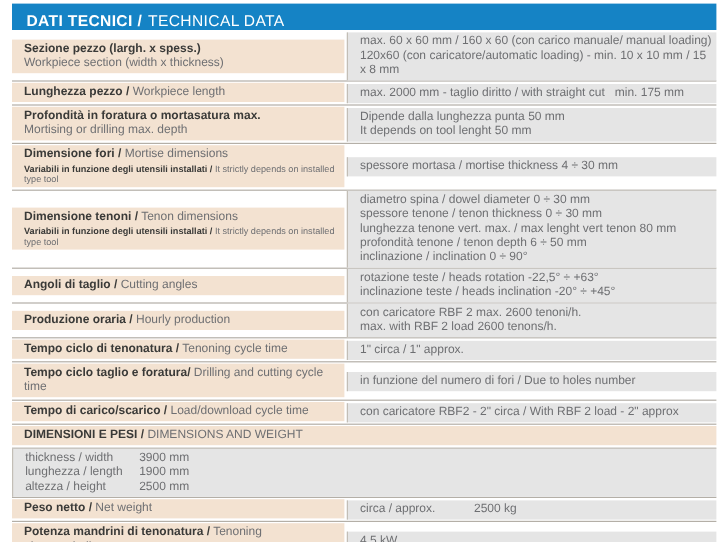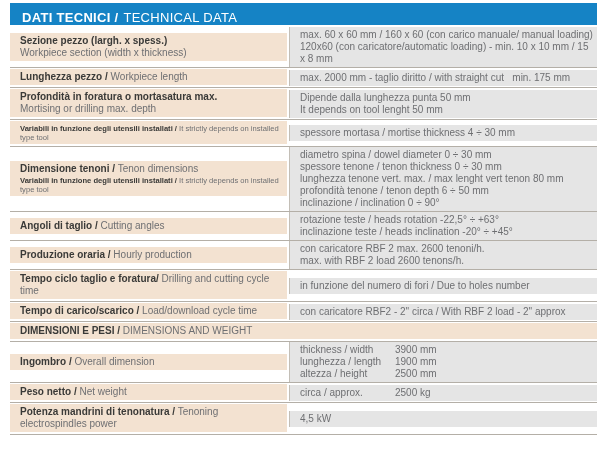--- a/index.html
+++ b/index.html
@@ -96,20 +96,23 @@
 
     </div>
     <div class="cell right">
           <div class="val-line">Dipende dalla lunghezza punta 50 mm</div>
           <div class="val-line">It depends on tool lenght 50 mm</div>
         </div>
   </div>
 
   <div class="row">
     <div class="cell left">
+      <div class="lbl">
+        <span class="it">Dimensione fori /</span> <span class="en">Mortise dimensions</span>
+      </div>
       <div class="note">
         <span class="note-it">Variabili in funzione degli utensili installati /</span> <span class="note-en">It strictly depends on installed type tool</span>
       </div>
     </div>
     <div class="cell right">
           <div class="val-line">spessore mortasa / mortise thickness 4 ÷ 30 mm</div>
         </div>
   </div>
 
   <div class="row">
@@ -149,20 +152,31 @@
         <span class="it">Produzione oraria /</span> <span class="en">Hourly production</span>
       </div>
 
     </div>
     <div class="cell right">
           <div class="val-line">con caricatore RBF 2 max. 2600 tenoni/h.</div>
           <div class="val-line">max. with RBF 2 load 2600 tenons/h.</div>
         </div>
   </div>
 
+  <div class="row">
+    <div class="cell left">
+      <div class="lbl">
+        <span class="it">Tempo ciclo di tenonatura /</span> <span class="en">Tenoning cycle time</span>
+      </div>
+
+    </div>
+    <div class="cell right">
+          <div class="val-line">1" circa / 1" approx.</div>
+        </div>
+  </div>
 
   <div class="row">
     <div class="cell left">
       <div class="lbl">
         <span class="it">Tempo ciclo taglio e foratura/</span> <span class="en">Drilling and cutting cycle time</span>
       </div>
 
     </div>
     <div class="cell right">
           <div class="val-line">in funzione del numero di fori / Due to holes number</div>
@@ -183,26 +197,20 @@
 
   <div class="row section">
     <div class="cell full">
       <div class="lbl">
         <span class="it">DIMENSIONI E PESI /</span> <span class="en">DIMENSIONS AND WEIGHT</span>
       </div>
     </div>
   </div>
 
   <div class="row">
-    <div class="cell left">
-      <div class="lbl">
-        <span class="it">Ingombro /</span> <span class="en">Overall dimension</span>
-      </div>
-
-    </div>
     <div class="cell right">
           <div class="val-line"><span class="pair-label">thickness / width</span><span class="pair-value">3900 mm</span></div>
           <div class="val-line"><span class="pair-label">lunghezza / length</span><span class="pair-value">1900 mm</span></div>
           <div class="val-line"><span class="pair-label">altezza / height</span><span class="pair-value">2500 mm</span></div>
         </div>
   </div>
 
   <div class="row">
     <div class="cell left">
       <div class="lbl">

